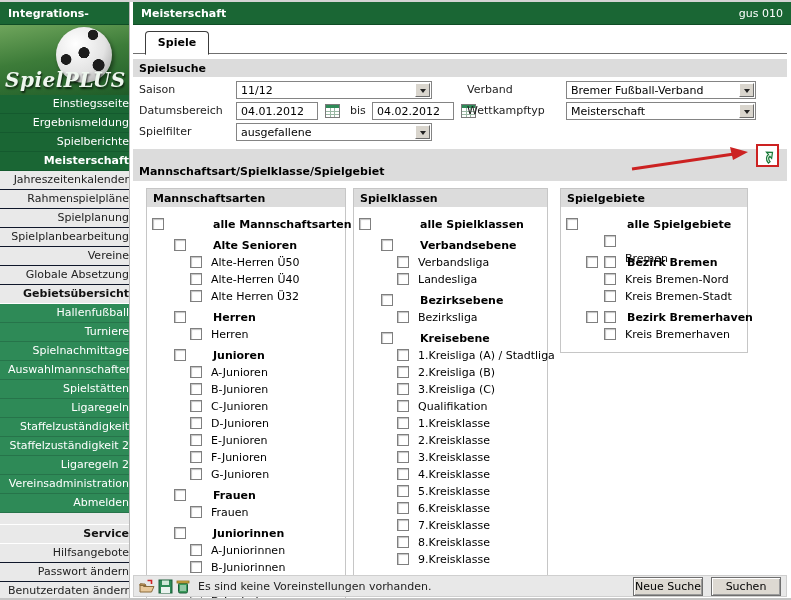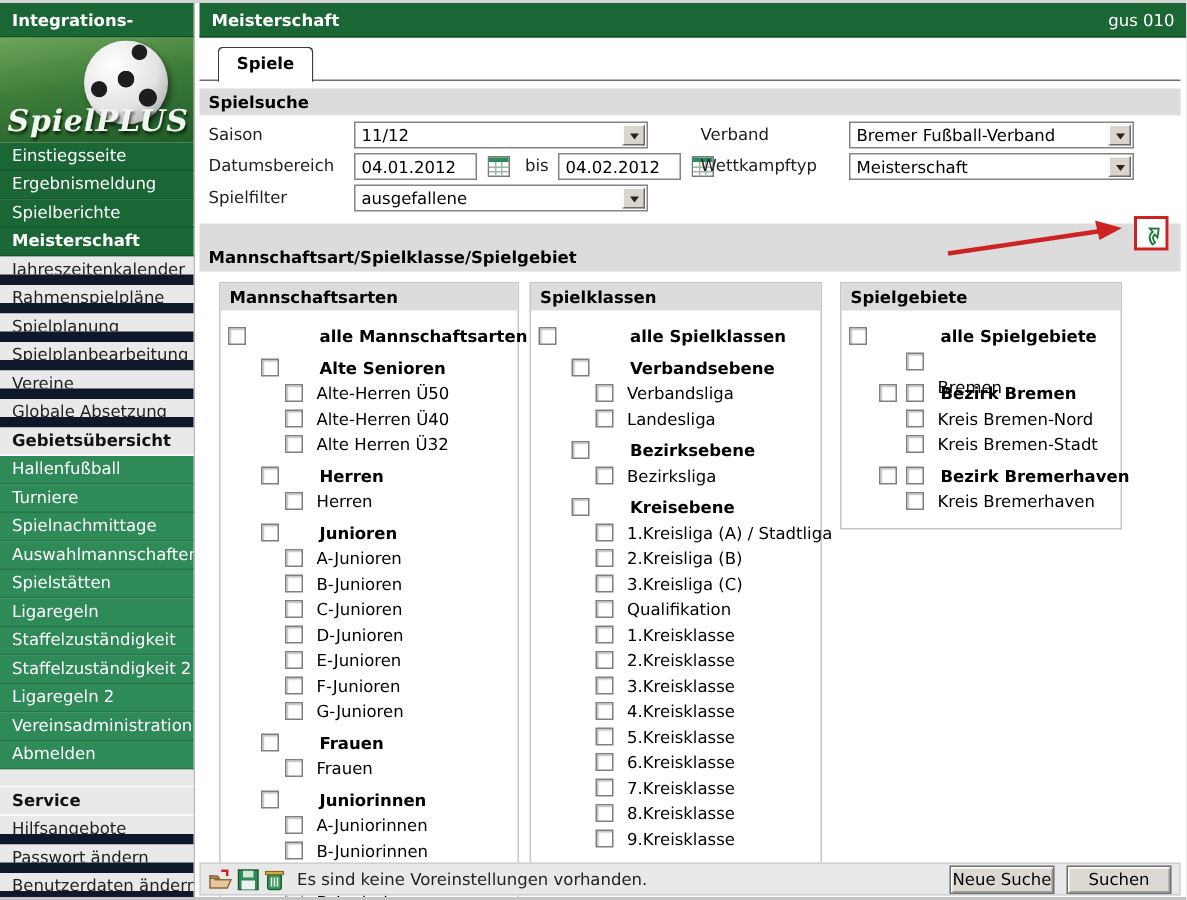--- a/index.html
+++ b/index.html
@@ -14,24 +14,24 @@
   .sb-logo { position:relative; height:70px; background:linear-gradient(170deg,#6fa55c 0%,#3d7c39 45%,#1f5c28 100%); overflow:hidden; }
   .ball { position:absolute; left:56px; top:2px; width:56px; height:56px; border-radius:50%;
     background:
       radial-gradient(circle at 50% 46%, #1d1d1d 0 13%, transparent 14%),
       radial-gradient(circle at 18% 58%, #1d1d1d 0 9%, transparent 10%),
       radial-gradient(circle at 76% 68%, #1d1d1d 0 10%, transparent 11%),
       radial-gradient(circle at 66% 14%, #1d1d1d 0 8%, transparent 9%),
       radial-gradient(circle at 35% 30%, #ffffff 0%, #e3e3e3 55%, #8f8f8f 100%);
     box-shadow:2px 3px 4px rgba(0,0,0,.45); }
   .sb-logo-text { position:absolute; left:5px; bottom:3px; font-family:"DejaVu Serif", serif; font-style:italic; font-weight:bold; font-size:20px; color:#eef6ee; text-shadow:1px 2px 2px rgba(0,0,0,.65); letter-spacing:.5px; }
-  .sb-item { height:19px; line-height:18px; padding-left:8px; overflow:hidden; white-space:nowrap; cursor:pointer; }
+  .sb-item { height:19px; line-height:18px; padding-left:8px; overflow:hidden; white-space:nowrap; cursor:pointer;text-align:right; }
   .sb-item.dark { background:#1a6634; color:#fff; border-bottom:1px solid #145a2e; }
   .sb-item.dark-bold { background:#1a6634; color:#fff; font-weight:bold; border-bottom:1px solid #145a2e; }
-  .sb-item.light { background:#e9e9e9; color:#222; border-bottom:7px solid #0f172a; }
+  .sb-item.light { background:#e9e9e9; color:#222; border-bottom:1px solid #0f172a; }
   .sb-item.light-header { background:#e9e9e9; color:#111; font-weight:bold; border-bottom:1px solid #ffffff; }
   .sb-item.green { background:#2e8a57; color:#fff; border-bottom:1px solid #26744a; }
   .sb-gap { height:12px; background:#e9e9e9; border-bottom:1px solid #ffffff; }
 
   
   #main { position:absolute; left:133px; top:2px; width:658px; height:598px; background:#fff; }
   .main-header { height:23px; background:#1a6634; color:#fff; display:flex; justify-content:space-between; align-items:center; padding:0 8px; border-bottom:1px solid #0f4d25; }
   .main-header .t { font-weight:bold; }
 
   .tabrow { position:relative; height:27px; margin-top:2px; }

